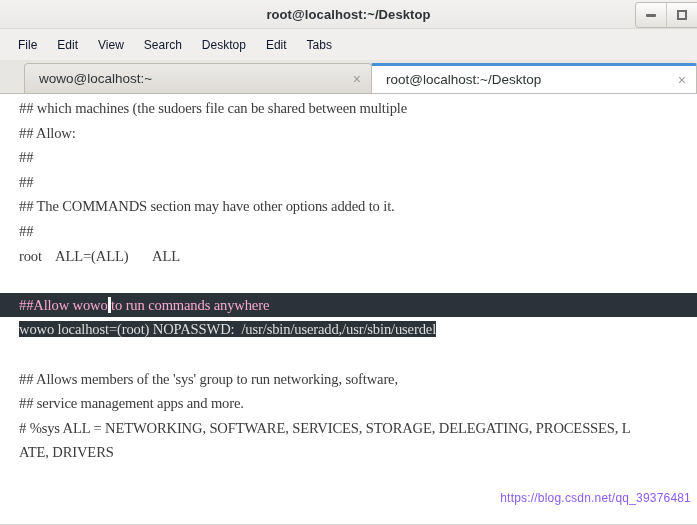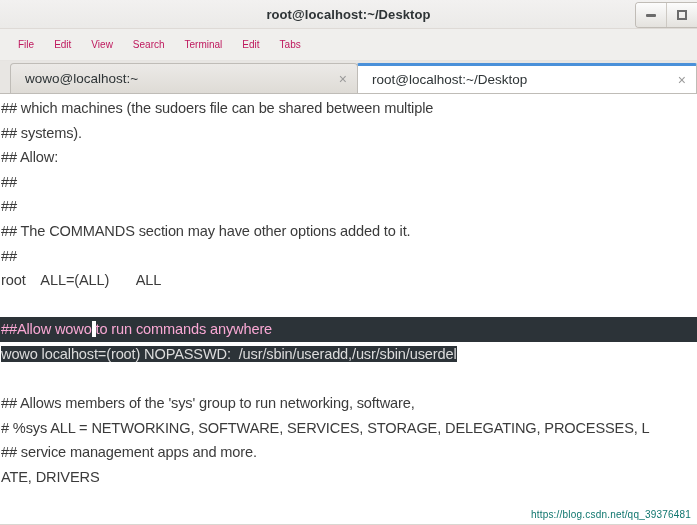--- a/index.html
+++ b/index.html
@@ -78,34 +78,34 @@
   
   .menubar {
     height: 31px;
     background: #f0efed;
     display: flex;
     align-items: center;
     padding-left: 8px;
     border-bottom: 1px solid #e6e4e1;
   }
   .menu-item {
-    font-size: 10px;
-    color: #be185d;
+    font-size: 12px;
+    color: #0f172a;
     padding: 4px 10px;
     cursor: default;
     white-space: nowrap;
   }
 
   
   .tabbar {
     height: 33px;
     background: #e8e6e3;
     display: flex;
     align-items: flex-end;
-    padding-left: 10px;
+    padding-left: 24px;
     box-sizing: border-box;
     border-bottom: 1px solid #bfbcb7;
   }
   .tab {
     position: relative;
     height: 30px;
     display: flex;
     align-items: center;
     box-sizing: border-box;
     font-size: 13.5px;
@@ -142,48 +142,48 @@
 
   
   .terminal {
     position: relative;
     background: #ffffff;
     height: 432px;
     overflow: hidden;
     padding-top: 2px;
   }
   .term-line {
-    font-family: Liberation Sans, sans-serif;
+    font-family: Liberation Serif, serif;
     font-size: 14.6px;
     line-height: 24.6px;
     height: 24.6px;
     color: #3b3b3b;
     white-space: pre;
-    padding-left: 1px;
+    padding-left: 19px;
     letter-spacing: -0.15px;
   }
   .term-line.highlight-full {
     background: #2c3338;
     color: #f9a8d4;
     width: 100%;
   }
   .hl-inline {
     background: #2c3338;
     color: #dcdcdc;
   }
   .cursor-block {
     background: #ffffff;
     color: #2c3338;
   }
   .watermark {
     position: absolute;
     right: 6px;
-    bottom: 8px;
-    font-size: 10px;
-    color: #0f766e;
+    bottom: 23px;
+    font-size: 12px;
+    color: #8b5cf6;
     font-family: "Liberation Sans", sans-serif;
     letter-spacing: 0.2px;
     pointer-events: none;
   }
   .bottom-edge {
     position: absolute;
     left: 0; right: 0; bottom: 0;
     height: 4px;
     background: #d9d6d1;
   }
@@ -203,50 +203,49 @@
         <span class="glyph-max"></span>
       </div>
     </div>
   </div>
 
   <div class="menubar">
     <div class="menu-item">File</div>
     <div class="menu-item">Edit</div>
     <div class="menu-item">View</div>
     <div class="menu-item">Search</div>
-    <div class="menu-item">Terminal</div>
+    <div class="menu-item">Desktop</div>
     <div class="menu-item">Edit</div>
     <div class="menu-item">Tabs</div>
   </div>
 
   <div class="tabbar">
     <div class="tab inactive">
       <span class="tab-label">wowo@localhost:~</span>
       <span class="tab-close">×</span>
     </div>
     <div class="tab active">
       <span class="tab-label">root@localhost:~/Desktop</span>
       <span class="tab-close">×</span>
     </div>
   </div>
 
   <div class="terminal" id="terminal-body">
     <div class="term-line">## which machines (the sudoers file can be shared between multiple</div>
-      <div class="term-line">## systems).</div>
       <div class="term-line">## Allow:</div>
       <div class="term-line">##</div>
       <div class="term-line">##</div>
       <div class="term-line">## The COMMANDS section may have other options added to it.</div>
       <div class="term-line">##</div>
       <div class="term-line">root    ALL=(ALL)       ALL</div>
       <div class="term-line">&nbsp;</div>
       <div class="term-line highlight-full"><span>##Allow wowo</span><span class="cursor-block"> </span><span>to run commands anywhere</span></div>
       <div class="term-line"><span class="hl-inline">wowo localhost=(root) NOPASSWD:  /usr/sbin/useradd,/usr/sbin/userdel</span></div>
       <div class="term-line">&nbsp;</div>
       <div class="term-line">## Allows members of the 'sys' group to run networking, software,</div>
+      <div class="term-line">## service management apps and more.</div>
       <div class="term-line"># %sys ALL = NETWORKING, SOFTWARE, SERVICES, STORAGE, DELEGATING, PROCESSES, L</div>
-      <div class="term-line">## service management apps and more.</div>
       <div class="term-line">ATE, DRIVERS</div>
       <div class="watermark">https://blog.csdn.net/qq_39376481</div>
     <div class="bottom-edge"></div>
   </div>
 
 </div>
 
 </body></html>

